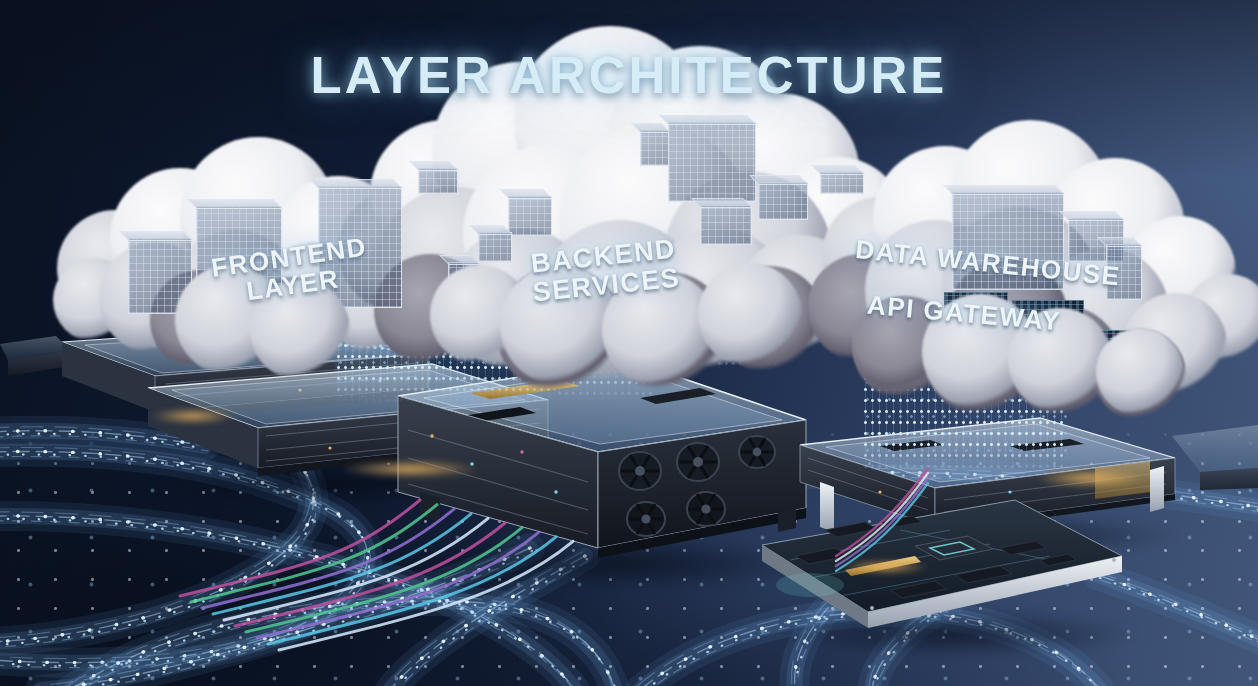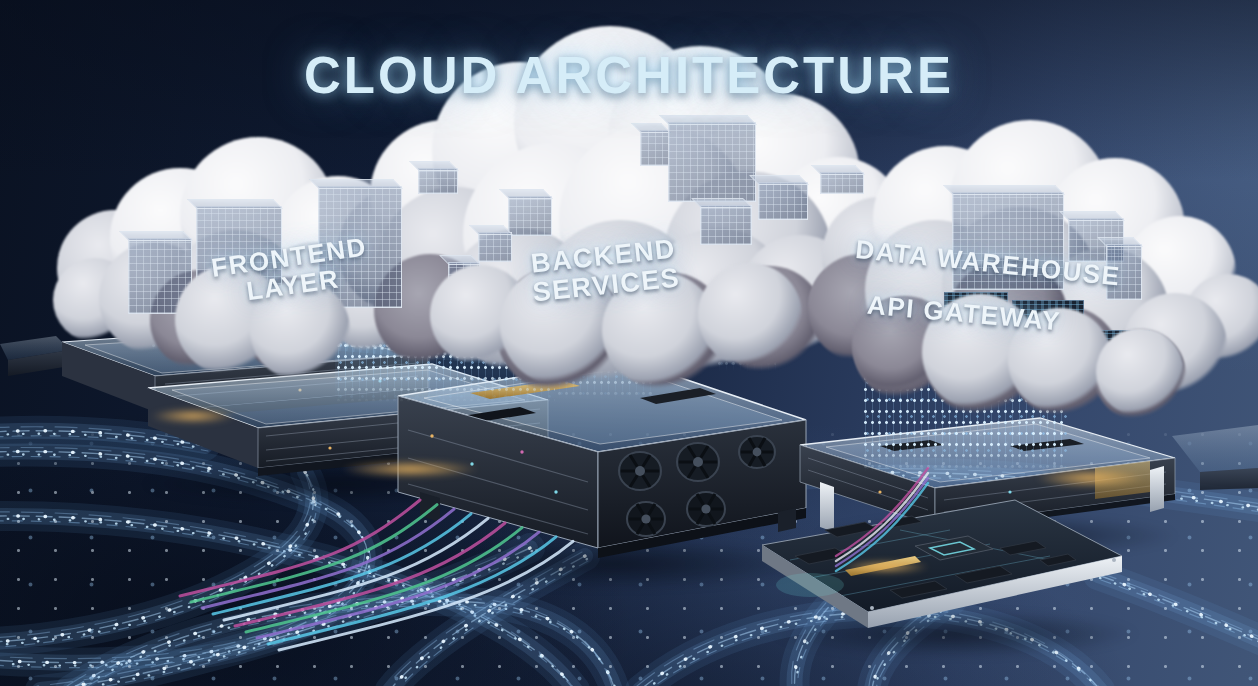--- a/index.html
+++ b/index.html
@@ -456,14 +456,14 @@
     <span>FRONTEND</span><br>
     <span>LAYER</span>
   </div>
   <div class="scene-label lbl-backend">
     <span>BACKEND</span><br>
     <span>SERVICES</span>
   </div>
   <div class="scene-label lbl-warehouse">DATA WAREHOUSE</div>
   <div class="scene-label lbl-gateway">API GATEWAY</div>
 
-  <div class="title">CLOUD ARCHITECTURE</div>
+  <div class="title">LAYER ARCHITECTURE</div>
 </div>
 
 </body></html>

